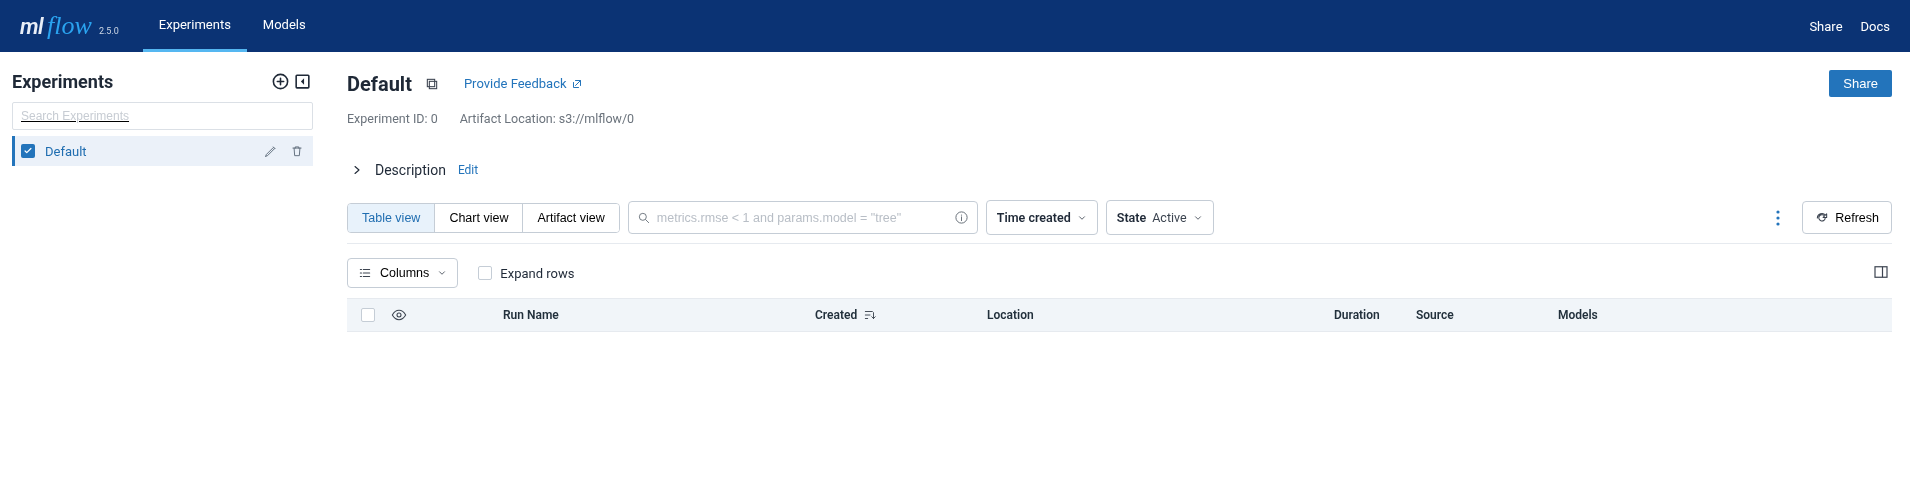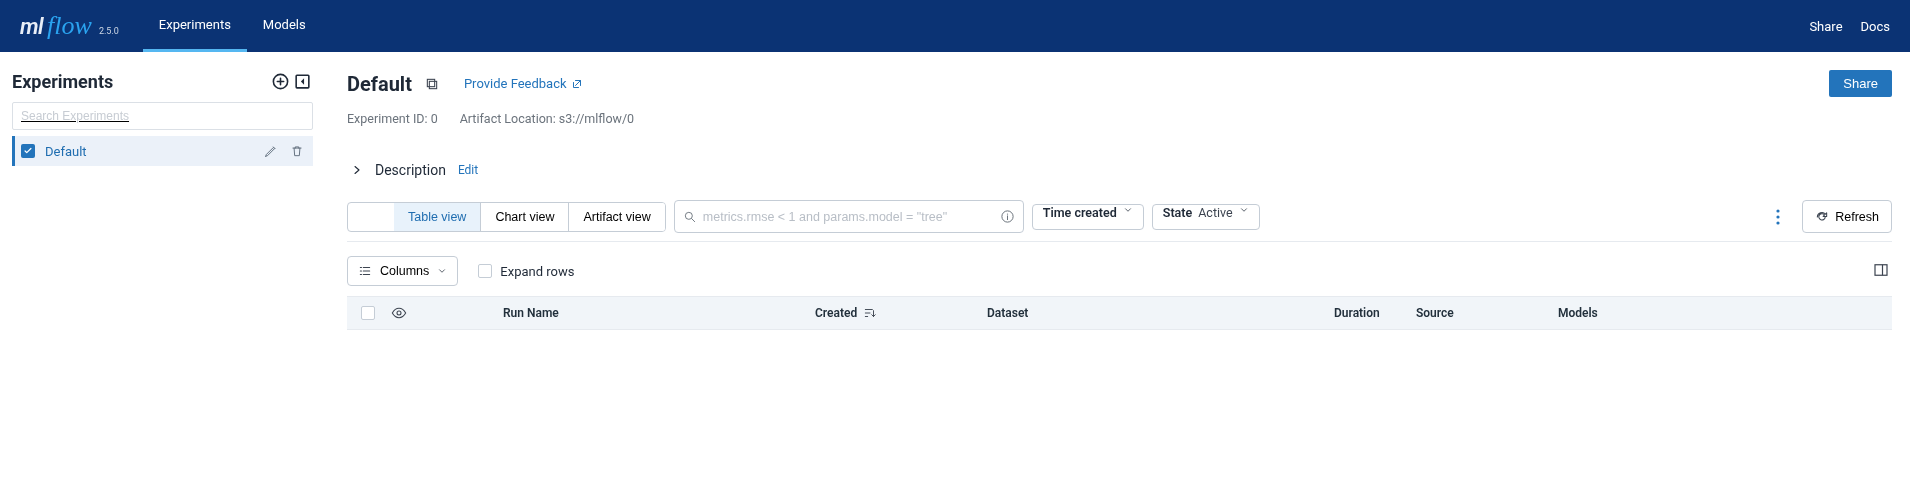--- a/index.html
+++ b/index.html
@@ -112,21 +112,21 @@
 
   .meta-row { display: flex; gap: 22px; color: #6b737c; font-size: 12.5px; margin-top: 14px; }
 
   .desc-row { display: flex; align-items: center; gap: 12px; margin-top: 36px; margin-left: 4px; }
   .desc-caret { width: 12px; height: 12px; cursor: pointer; }
   .desc-label { font-size: 14px; }
   .desc-edit { color: #2374bb; font-size: 12px; cursor: pointer; }
 
   
   .toolbar { display: flex; align-items: center; gap: 8px; margin-top: 22px; }
-  .seg-group { display: flex; border: 1px solid #c5cdd6; border-radius: 4px; overflow: hidden; padding-left: 46px; }
+  .seg-group { display: flex; border: 1px solid #c5cdd6; border-radius: 4px; overflow: hidden; }
   .seg-btn {
     padding: 7px 14px;
     font-size: 12.5px;
     background: #fff;
     border: none;
     cursor: pointer;
     border-right: 1px solid #c5cdd6;
   }
   .seg-btn:last-child { border-right: none; }
   .seg-btn.active { background: #e8f2fb; color: #1f6db0; }
@@ -142,23 +142,23 @@
   }
   .search-wrap input {
     border: none; outline: none; flex: 1;
     font-size: 12.5px;
   }
   .search-wrap input::placeholder { color: #b8bec6; }
   .select-pill {
     border: 1px solid #c5cdd6;
     border-radius: 4px;
     padding: 0 10px;
-    height: 26px;
-    display: flex;
-    align-items: flex-start;
+    height: 35px;
+    display: flex;
+    align-items: center;
     gap: 6px;
     font-size: 12.5px;
     cursor: pointer;
     background: #fff;
   }
   .select-pill .k { font-weight: 600; }
   .select-pill .v { color: #3c4450; }
   .chev { width: 10px; height: 10px; }
   .tb-spacer { flex: 1; }
   .kebab { width: 32px; height: 32px; display: flex; align-items: center; justify-content: center; cursor: pointer; }
@@ -406,20 +406,20 @@
           </svg>
       </span>
       <span style="width:18px"></span>
       <span class="th runname">Run Name</span>
       <span class="th created">
         <span>Created</span>
         <svg width="14" height="14" viewBox="0 0 24 24">
             <path d="M4 6h12M4 12h8M4 18h4M18 8v10m0 0l-3-3m3 3l3-3" stroke="#3c4450" stroke-width="1.6" fill="none" stroke-linecap="round" stroke-linejoin="round"></path>
           </svg>
       </span>
-      <span class="th dataset">Dataset</span>
+      <span class="th dataset">Location</span>
       <span class="th duration">Duration</span>
       <span class="th source">Source</span>
       <span class="th models">Models</span>
     </div>
 
   </div>
 </div>
 
 </body></html>

